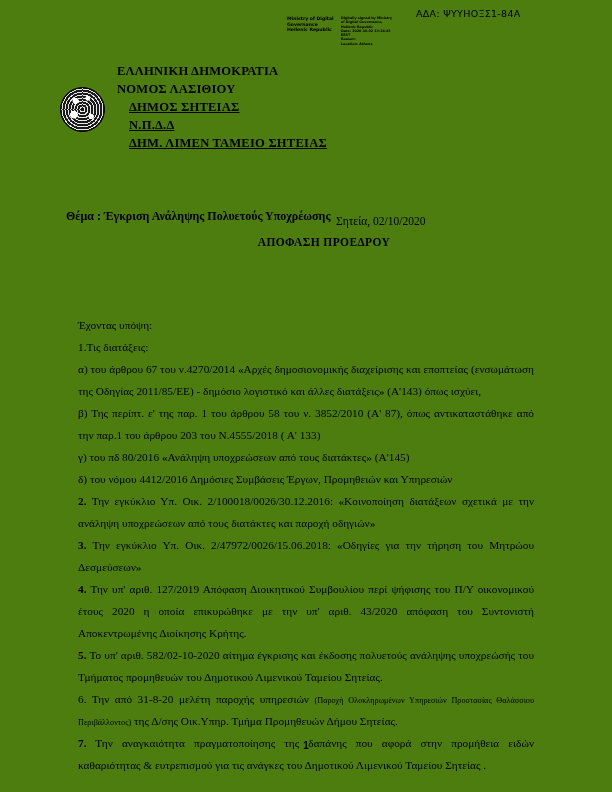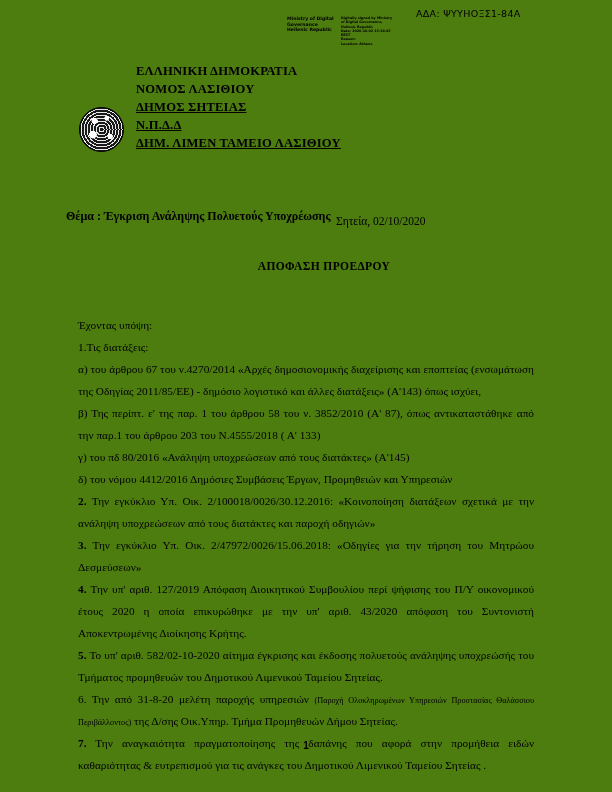--- a/index.html
+++ b/index.html
@@ -51,24 +51,24 @@
   .sig-right {
     font-size: 3.3px;
     font-weight: bold;
     width: 60px;
     line-height: 1.3;
   }
 
   
   .letterhead {
     position: absolute;
-    left: 79px;
+    left: 60px;
     top: 63px;
     display: flex;
-    align-items: flex-end;
+    align-items: center;
   }
   .seal {
     width: 45px;
     height: 45px;
     border-radius: 50%;
     margin-top: 4px;
     margin-right: 12px;
     flex: 0 0 auto;
     background:
       radial-gradient(circle at 34% 30%, #ffffff 0 7%, rgba(255,255,255,0) 8%),
@@ -81,21 +81,21 @@
     box-sizing: border-box;
   }
   .org-lines {
     font-family: "Liberation Serif", "DejaVu Serif", serif;
     font-weight: bold;
     font-size: 12.6px;
     line-height: 1.42;
     letter-spacing: 0.2px;
   }
   .org-lines div { white-space: nowrap; }
-  .org-lines .u { text-decoration: underline; }
+  .org-lines .u { text-decoration: underline; margin-left: 12px; }
 
   
   .meta-block {
     position: absolute;
     left: 336px;
     top: 166px;
     font-size: 11.5px;
     line-height: 1.95;
   }
   .meta-block div { white-space: nowrap; margin-top: 44px; }
@@ -112,21 +112,20 @@
   .doc-title {
     position: absolute;
     left: 0;
     right: 0;
     top: 236px;
     text-align: center;
     font-size: 11.5px;
     font-weight: bold;
     letter-spacing: 0.4px;
     padding-left: 36px;
-    margin-top: 24px;
   }
 
   
   .body {
     position: absolute;
     left: 78px;
     top: 266px;
     width: 456px;
     font-size: 11.3px;
     line-height: 1.95;
@@ -173,21 +172,21 @@
 Location: Athens</div>
   </div>
 
   <div class="letterhead">
     <div class="seal"></div>
     <div class="org-lines">
       <div>ΕΛΛΗΝΙΚΗ ΔΗΜΟΚΡΑΤΙΑ</div>
       <div>ΝΟΜΟΣ ΛΑΣΙΘΙΟΥ</div>
       <div class="u">ΔΗΜΟΣ ΣΗΤΕΙΑΣ</div>
       <div class="u">Ν.Π.Δ.Δ</div>
-      <div class="u">ΔΗΜ. ΛΙΜΕΝ ΤΑΜΕΙΟ ΛΑΣΙΘΙΟΥ</div>
+      <div class="u">ΔΗΜ. ΛΙΜΕΝ ΤΑΜΕΙΟ ΣΗΤΕΙΑΣ</div>
     </div>
   </div>
 
   <div class="meta-block">
     <div>Σητεία, 02/10/2020</div>
   </div>
 
   <div class="subject">Θέμα : Έγκριση Ανάληψης Πολυετούς Υποχρέωσης</div>
 
   <div class="doc-title">ΑΠΟΦΑΣΗ ΠΡΟΕΔΡΟΥ</div>

